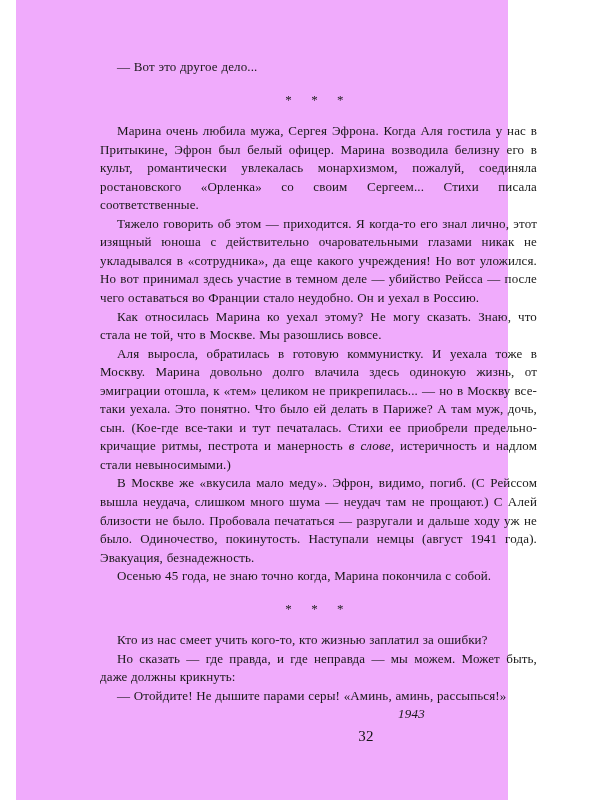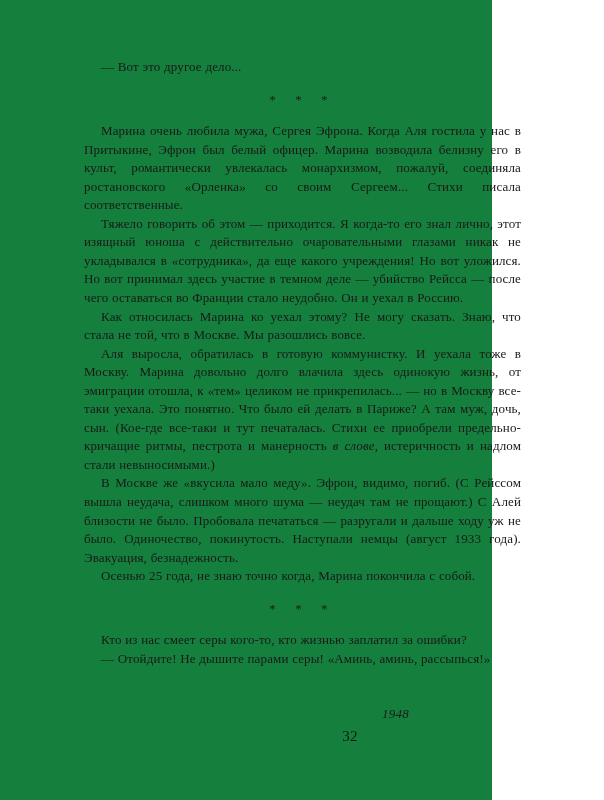--- a/index.html
+++ b/index.html
@@ -12,24 +12,24 @@
     width: 604px;
     height: 800px;
     position: relative;
     font-family: "Liberation Serif", "DejaVu Serif", serif;
     color: #181818;
     overflow: hidden;
   }
 
   #page {
     position: absolute;
-    left: 0; top: 0;
+    left: 16px; top: 0;
     width: 492px;
     height: 800px;
-    background: #15803d;
+    background: #f0abfc;
   }
 
   #textblock {
     position: absolute;
     left: 84px;
     top: 58px;
     width: 437px;
   }
 
   p.para {
@@ -103,33 +103,34 @@
 
 
     <p class="para">Тяжело говорить об этом — приходится. Я когда-то его знал лично, этот изящный юноша с действительно очаровательными глазами никак не укладывался в «сотрудника», да еще какого учреждения! Но вот уложился. Но вот принимал здесь участие в темном деле — убийство Рейсса — после чего оставаться во Франции стало неудобно. Он и уехал в Россию.</p>
 
     <p class="para">Как относилась Марина ко уехал этому? Не могу сказать. Знаю, что стала не той, что в Москве. Мы разошлись вовсе.</p>
 
     <p class="para">
       <span>Аля выросла, обратилась в готовую коммунистку. И уехала тоже в Москву. Марина довольно долго влачила здесь одинокую жизнь, от эмиграции отошла, к «тем» целиком не прикрепилась... — но в Москву все-таки уехала. Это понятно. Что было ей делать в Париже? А там муж, дочь, сын. (Кое-где все-таки и тут печаталась. Стихи ее приобрели предельно-кричащие ритмы, пестрота и манерность </span><em class="it">в слове</em><span>, истеричность и надлом стали невыносимыми.)</span>
     </p>
 
-    <p class="para">В Москве же «вкусила мало меду». Эфрон, видимо, погиб. (С Рейссом вышла неудача, слишком много шума — неудач там не прощают.) С Алей близости не было. Пробовала печататься — разругали и дальше ходу уж не было. Одиночество, покинутость. Наступали немцы (август 1933 года). Эвакуация, безнадежность.</p>
+    <p class="para">В Москве же «вкусила мало меду». Эфрон, видимо, погиб. (С Рейссом вышла неудача, слишком много шума — неудач там не прощают.) С Алей близости не было. Пробовала печататься — разругали и дальше ходу уж не было. Одиночество, покинутость. Наступали немцы (август 1941 года). Эвакуация, безнадежность.</p>
 
-    <p class="para">Осенью 25 года, не знаю точно когда, Марина покончила с собой.</p>
+    <p class="para">Осенью 45 года, не знаю точно когда, Марина покончила с собой.</p>
 
     <div class="sep-gap-before"></div>
     <div class="sep">* * *</div>
     <div class="sep-gap-after"></div>
 
 
-    <p class="para">Кто из нас смеет серы кого-то, кто жизнью заплатил за ошибки?</p>
+    <p class="para">Кто из нас смеет учить кого-то, кто жизнью заплатил за ошибки?</p>
 
+    <p class="para">Но сказать — где правда, и где неправда — мы можем. Может быть, даже должны крикнуть:</p>
 
     <p class="para">— Отойдите! Не дышите парами серы! «Аминь, аминь, рассыпься!»</p>
 
   </div>
 
-  <div id="dateline">1948</div>
+  <div id="dateline">1943</div>
 
   <div id="folio">32</div>
 
 </div>
 
 </body></html>

